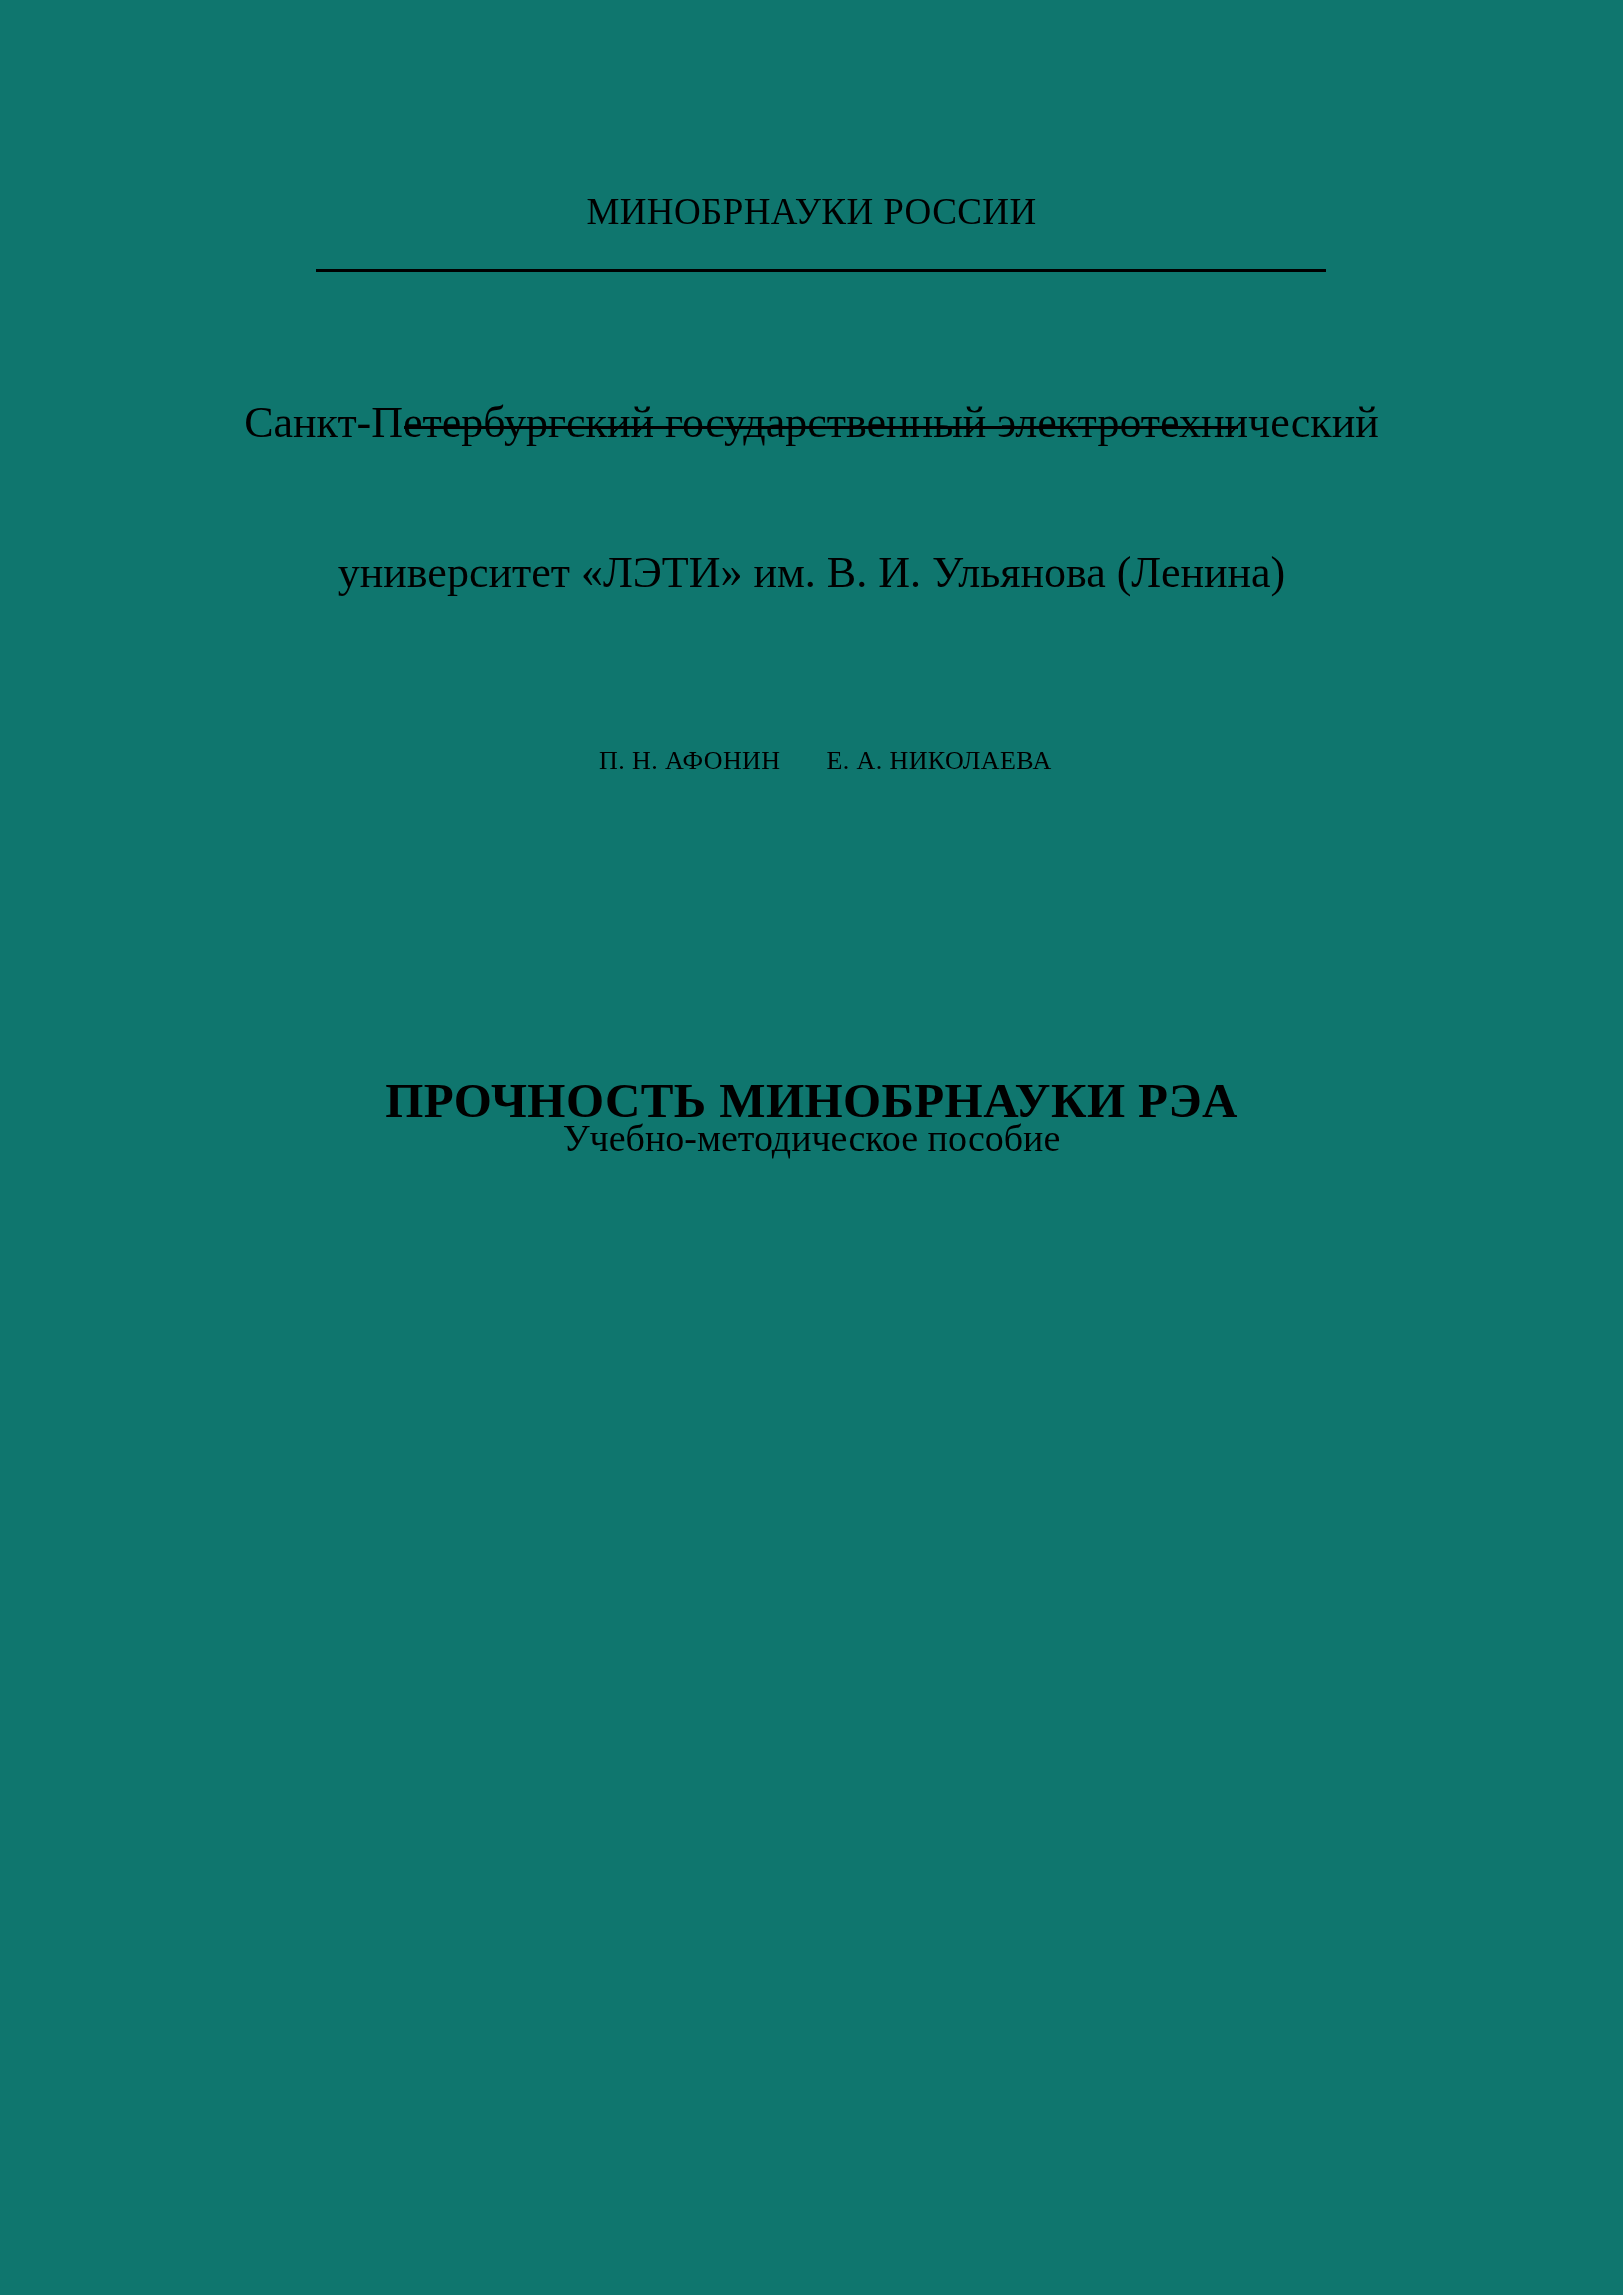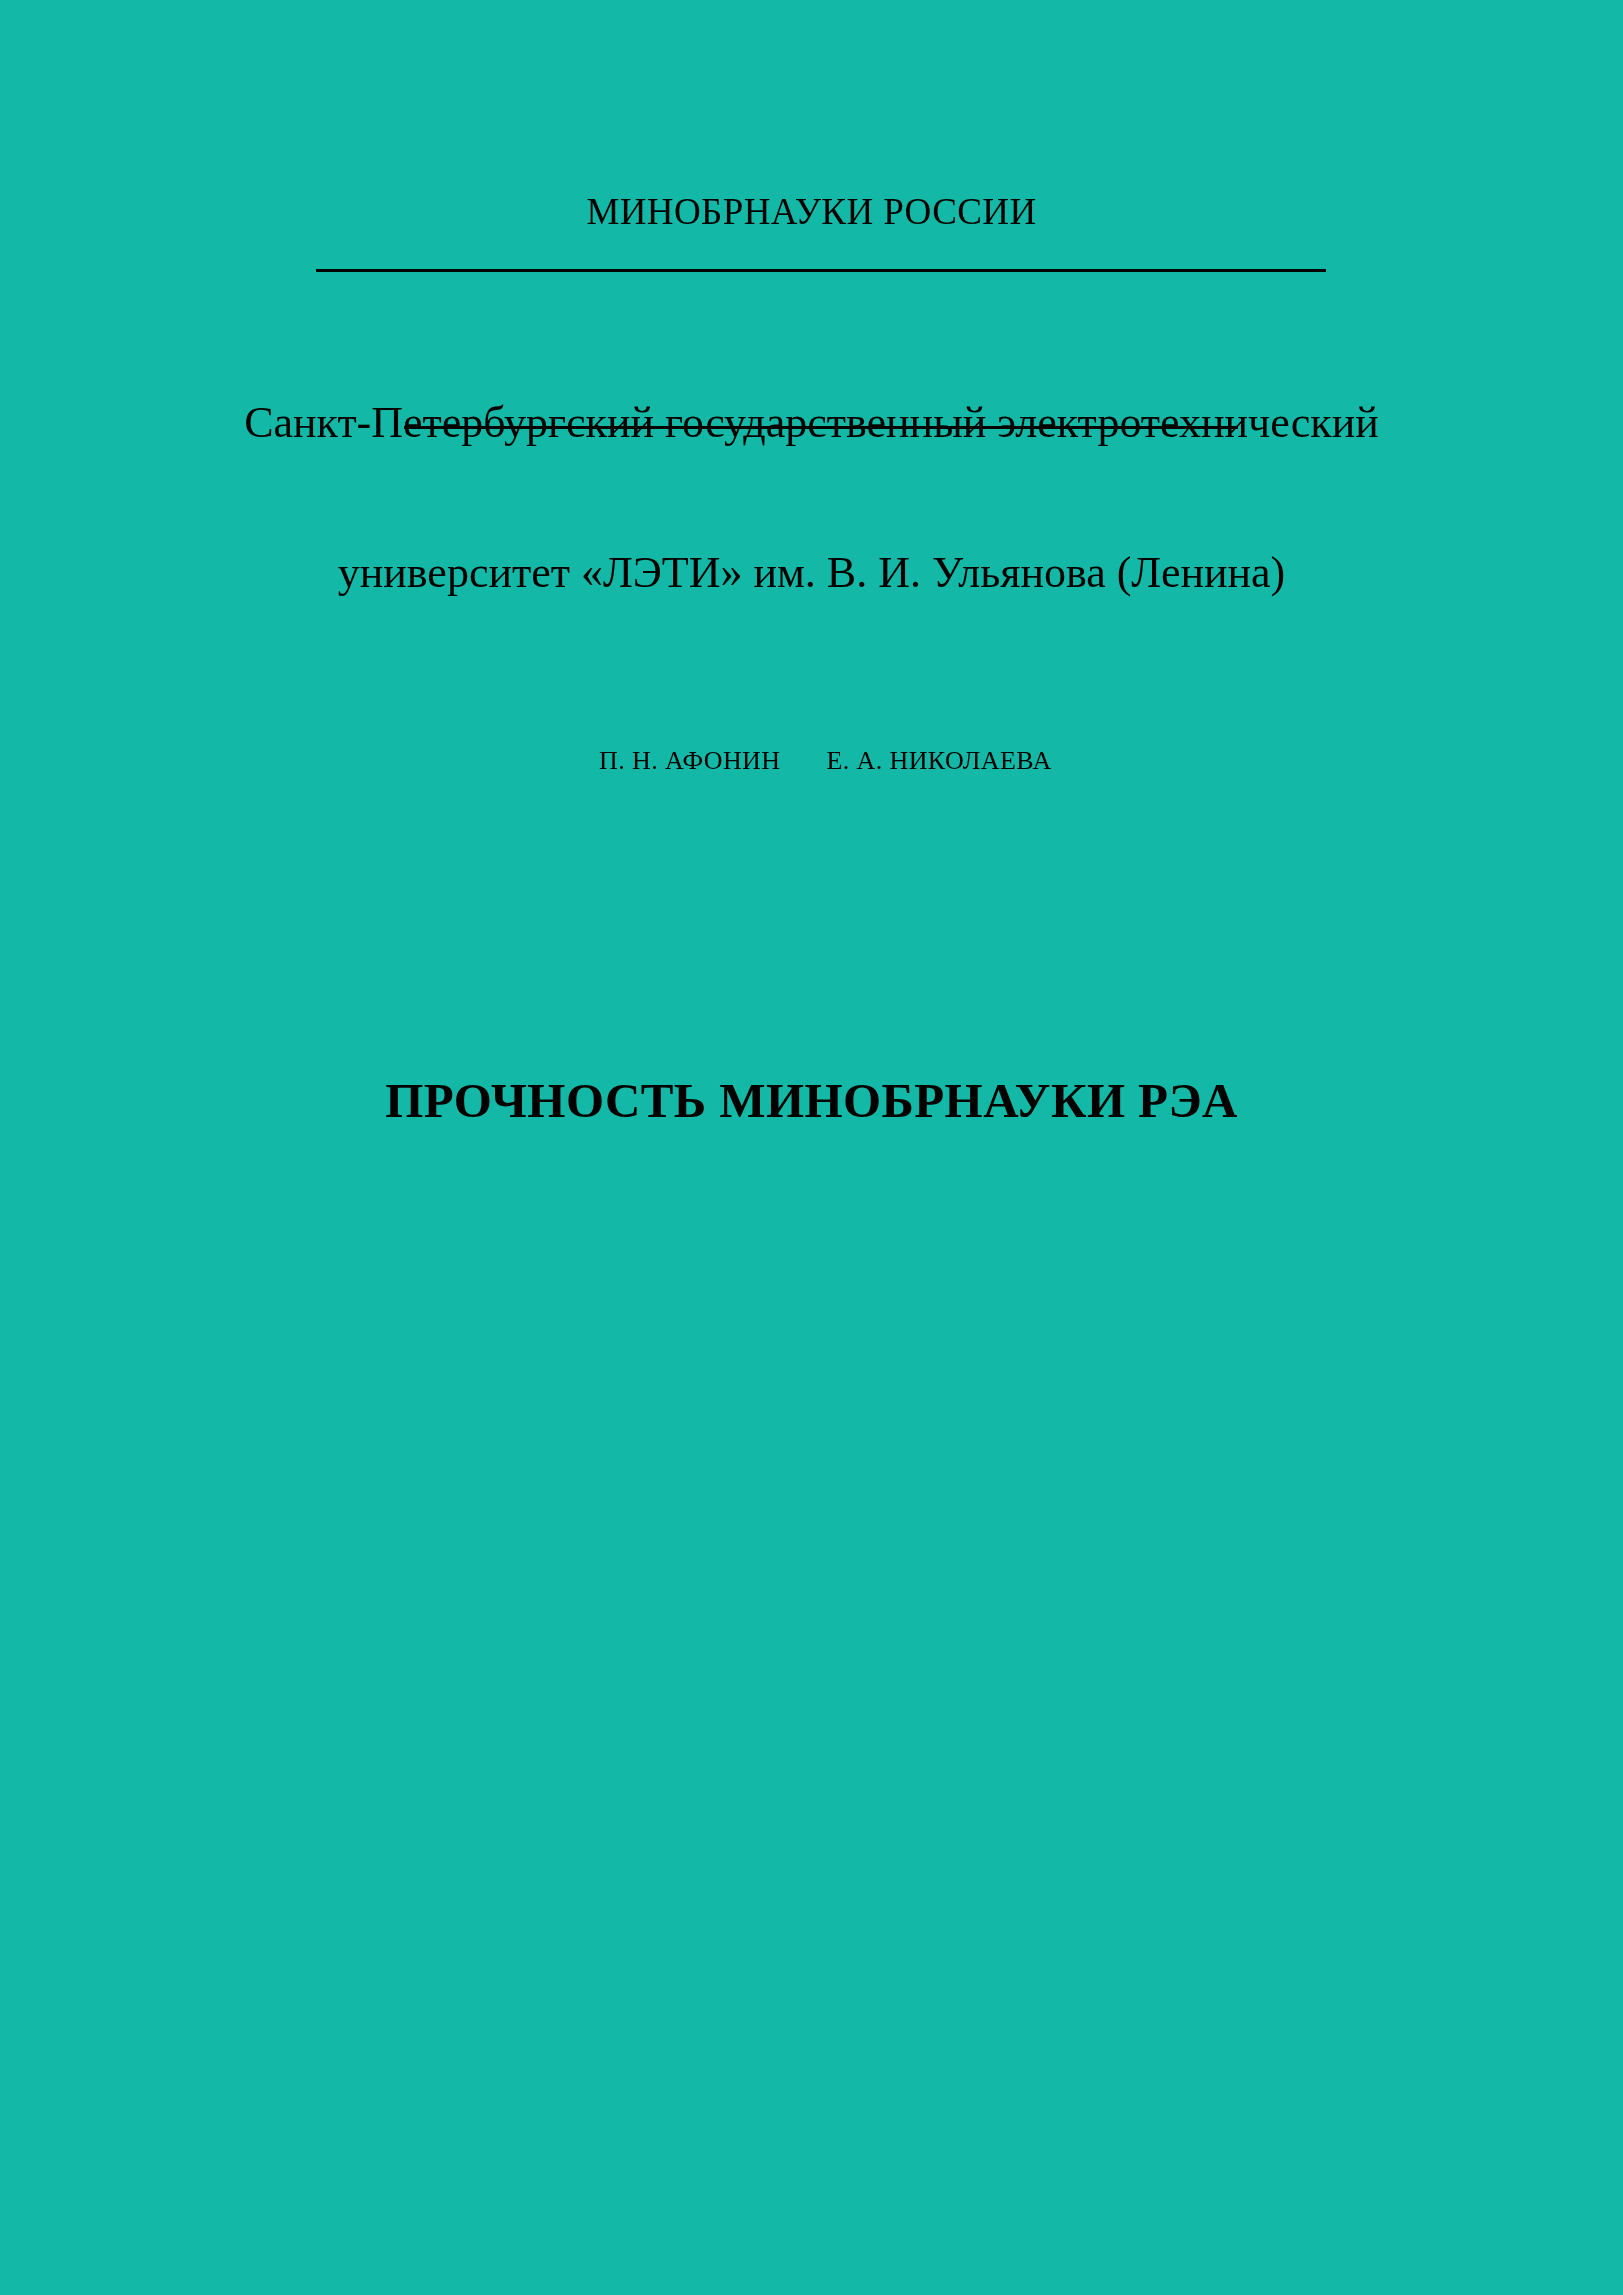--- a/index.html
+++ b/index.html
@@ -6,21 +6,21 @@
   html, body {
     margin: 0;
     padding: 0;
     background: #ffffff;
   }
   .page {
     position: relative;
     width: 1623px;
     height: 2295px;
     margin: 0 auto;
-    background: #14b8a6;
+    background: #0f766e;
     color: #000000;
     font-family: "Liberation Serif", "DejaVu Serif", serif;
     overflow: hidden;
   }
   .center-text {
     position: absolute;
     left: 0;
     width: 100%;
     text-align: center;
     white-space: pre-wrap;
@@ -93,19 +93,20 @@
   <div class="rule rule-bottom"></div>
 
   <div class="center-text authors">
     <span>П. Н. АФОНИН</span><span class="author-second">Е. А. НИКОЛАЕВА</span>
   </div>
 
   <div class="center-text main-title">
     <div>ПРОЧНОСТЬ МИНОБРНАУКИ РЭА</div>
   </div>
 
+  <div class="center-text subtitle">Учебно-методическое пособие</div>
 
   <div class="center-text imprint">
     
   </div>
 
 </div>
 
 
 </body></html>

